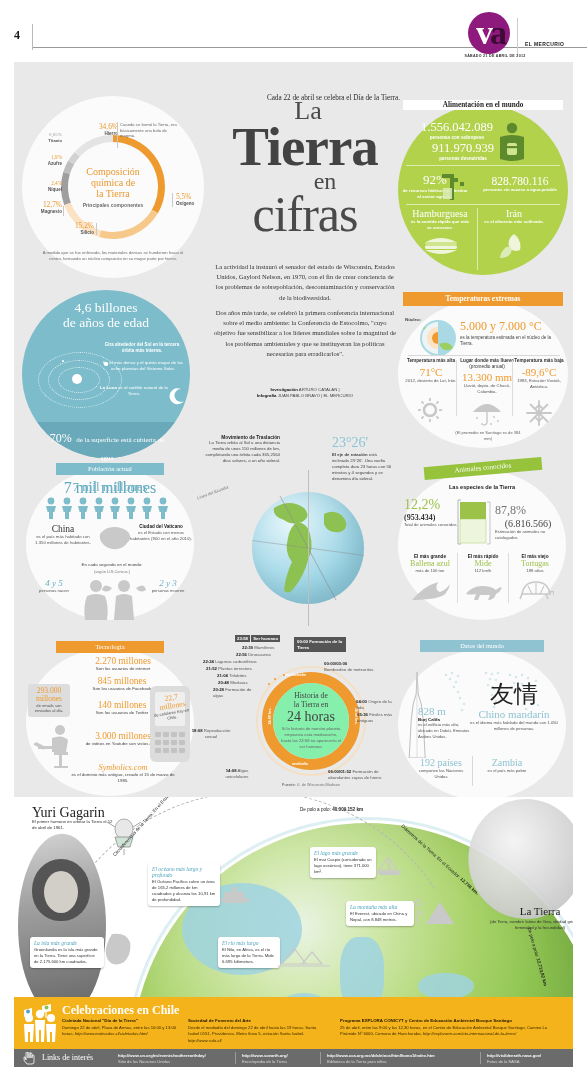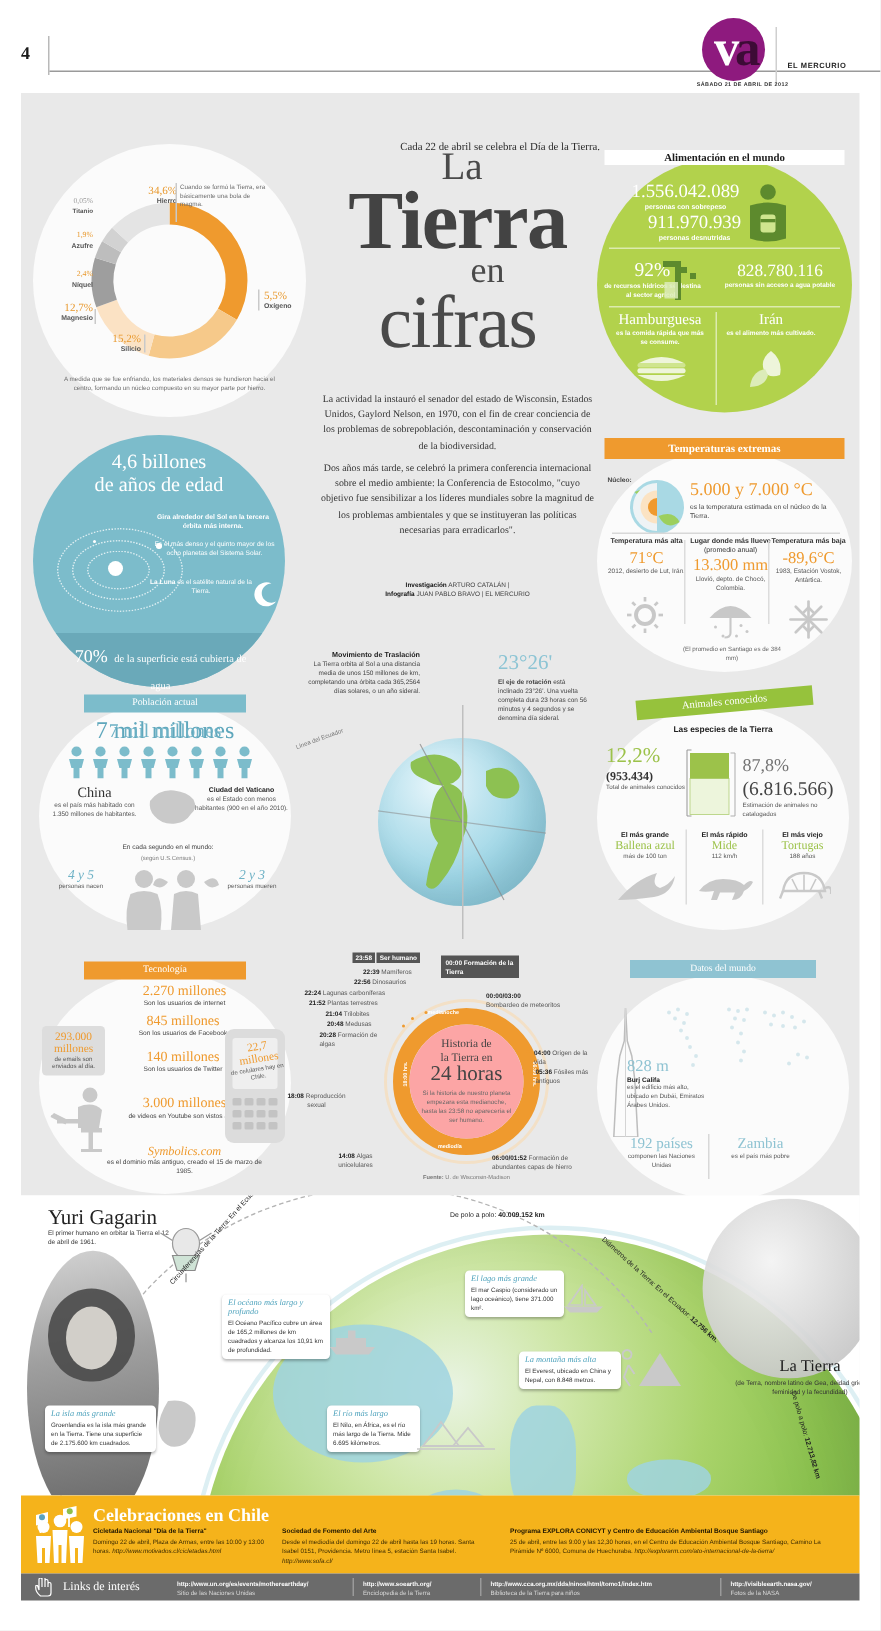--- a/index.html
+++ b/index.html
@@ -110,21 +110,21 @@
   .c-dat { left:398px; top:650px; width:168px; height:150px; background:#fbfbfb; border-radius:50%;}
   .dband { position:absolute; left:420px; top:640px; width:124px; height:12px; background:#8fc3d2;
            color:#fff; font-family:"Liberation Serif", serif; font-size:6.4px; text-align:center; line-height:12px;}
 
   
   .clock-ring { position:absolute; left:262px; top:672px; width:98px; height:98px; border-radius:50%;
                 border:11px solid #ef9a2e; }
   .clock-ring2 { position:absolute; left:256px; top:666px; width:110px; height:110px; border-radius:50%;
                  border:2px solid #f3e0c6; }
   .clock-inner { position:absolute; left:273px; top:683px; width:76px; height:76px; border-radius:50%;
-                 background:#fca5a5; display:flex; flex-direction:column; align-items:center; justify-content:center;
+                 background:#86efac; display:flex; flex-direction:column; align-items:center; justify-content:center;
                  text-align:center; }
   .ci-t { font-family:"Liberation Serif", serif; font-size:7.6px; color:#444; line-height:1.15;}
   .ci-big { font-family:"Liberation Serif", serif; font-size:14px; color:#444; line-height:1.05;}
   .ci-p { font-size:4.2px; color:#666; line-height:1.4; margin-top:2px; width:62px;}
   .cl { position:absolute; font-size:4.3px; line-height:1.3; color:#555; }
   .cl b { color:#222; }
   .cl-dark { background:#555; color:#fff; padding:1px 2px; font-weight:bold;}
   .dot { position:absolute; width:2.2px; height:2.2px; border-radius:50%; background:#ef9a2e;}
   .fuente { position:absolute; left:255px; top:783px; width:112px; text-align:center; font-size:3.8px; color:#777;}
 
@@ -211,20 +211,24 @@
 
         <path d="M -48.8,17.9 A 52,52 0 0,1 -49.7,-15.1 L -35.8,-10.9 A 37.4,37.4 0 0,0 -35.1,12.9 Z" fill="#9e9e9e"></path>
 
         <path d="M -49.7,-15.1 A 52,52 0 0,1 -44.9,-26.2 L -32.3,-18.9 A 37.4,37.4 0 0,0 -35.8,-10.9 Z" fill="#bdbdbd"></path>
 
         <path d="M -44.9,-26.2 A 52,52 0 0,1 -38.3,-35.1 L -27.6,-25.3 A 37.4,37.4 0 0,0 -32.3,-18.9 Z" fill="#d2d2d2"></path>
 
         <path d="M -38.3,-35.1 A 52,52 0 0,1 0,-52 L 0,-37.4 A 37.4,37.4 0 0,0 -27.6,-25.3 Z" fill="#e4e4e4"></path>
       </g>
     </svg>
+    <div class="donut-center">
+      <div class="dc-t">Composición<br>química de<br>la Tierra</div>
+      <div class="dc-s">Principales componentes</div>
+    </div>
   </div>
 
   <div class="lbl" style="left:82px; top:122px; width:36px; text-align:right;">
     <span class="pc">34,6%</span>
     <span class="nm">Hierro</span>
   </div>
   <div class="note" style="left:120px; top:122px; width:62px; text-align:left;">Cuando se formó la Tierra, era básicamente una bola de magma.</div>
   <div class="tick" style="left:117px; top:122px; width:1px; height:26px;"></div>
 
   <div class="lbl" style="left:176px; top:192px; width:34px; text-align:left;">
@@ -514,21 +518,21 @@
     <div style="font-size:4.2px; color:#555; line-height:1.35;">Total de animales conocidos</div>
   </div>
   <svg style="position:absolute; left:456px; top:497px;" width="36" height="48" viewBox="0 0 36 48">
     <rect x="4" y="22" width="26" height="24" fill="#edf5dc" stroke="#b8d383" stroke-width="0.6"></rect>
     <rect x="4" y="5" width="26" height="17" fill="#9cc24a"></rect>
     <path d="M2 3 h3 M2 3 v44 M2 47 h3" stroke="#9a9a9a" stroke-width="0.7" fill="none"></path>
     <path d="M34 5 h-3 M34 5 v42 M34 47 h-3" stroke="#b0b0b0" stroke-width="0.7" fill="none"></path>
   </svg>
   <div style="position:absolute; left:495px; top:503px; width:66px; text-align:left;">
     <div class="green" style="font-size:12px; color:#737373;">87,8%</div>
-    <div style="font-family:'Liberation Serif',serif; font-size:13px; color:#444;">(6.816.566)</div>
+    <div style="font-family:'Liberation Serif',serif; font-size:10px; color:#444;text-align:center;">(6.816.566)</div>
     <div style="font-size:4.2px; color:#555; line-height:1.35;">Estimación de animales no catalogados</div>
   </div>
   <div class="wdivv" style="left:457px; top:553px; height:50px; background:#dcdcdc;"></div>
   <div class="wdivv" style="left:508px; top:553px; height:50px; background:#dcdcdc;"></div>
   <div style="position:absolute; left:404px; top:554px; width:52px; text-align:center;">
     <div style="font-size:4.7px; font-weight:bold; color:#222;">El más grande</div>
     <div class="green" style="font-size:8px;">Ballena azul</div>
     <div style="font-size:4.2px; color:#555;">más de 100 ton</div>
   </div>
   <svg style="position:absolute; left:410px; top:578px;" width="42" height="26" viewBox="0 0 42 26">
@@ -769,20 +773,25 @@
   </svg>
   <svg style="position:absolute; left:404px; top:672px;" width="26" height="86" viewBox="0 0 26 86">
     <path d="M13 0 l1.2 22 l3 10 l2 16 l2 38 h-16 l2 -38 l2 -16 l3 -10 Z" fill="none" stroke="#bdbdbd" stroke-width="1"></path>
     <path d="M13 0 v86" stroke="#d4d4d4" stroke-width="0.7"></path>
   </svg>
   <div style="position:absolute; left:418px; top:705px; width:54px;">
     <div style="font-family:'Liberation Serif',serif; font-size:11px; color:#8fc3d2;">828 m</div>
     <div style="font-size:4.4px; font-weight:bold; color:#222;">Burj Califa</div>
     <div style="font-size:4.2px; color:#555; line-height:1.4;">es el edificio más alto, ubicado en Dubái, Emiratos Árabes Unidos.</div>
   </div>
+  <div style="position:absolute; left:468px; top:682px; width:92px; text-align:center;">
+    <div style="font-family:'DejaVu Sans', sans-serif; font-size:24px; color:#222; line-height:1;">友情</div>
+    <div style="font-family:'Liberation Serif',serif; font-size:11px; color:#8fc3d2; margin-top:2px;">Chino mandarín</div>
+    <div style="font-size:4.2px; color:#555; line-height:1.4;">es el idioma más hablado del mundo con 1.050 millones de personas.</div>
+  </div>
   <div class="wdivv" style="left:472px; top:756px; height:30px; background:#d8d8d8;"></div>
   <div style="position:absolute; left:412px; top:757px; width:58px; text-align:center;">
     <div style="font-family:'Liberation Serif',serif; font-size:10px; color:#8fc3d2;">192 países</div>
     <div style="font-size:4.2px; color:#555; line-height:1.4;">componen las Naciones Unidas</div>
   </div>
   <div style="position:absolute; left:478px; top:757px; width:58px; text-align:center;">
     <div style="font-family:'Liberation Serif',serif; font-size:10px; color:#8fc3d2;">Zambia</div>
     <div style="font-size:4.2px; color:#555; line-height:1.4;">es el país más pobre</div>
   </div>
 

